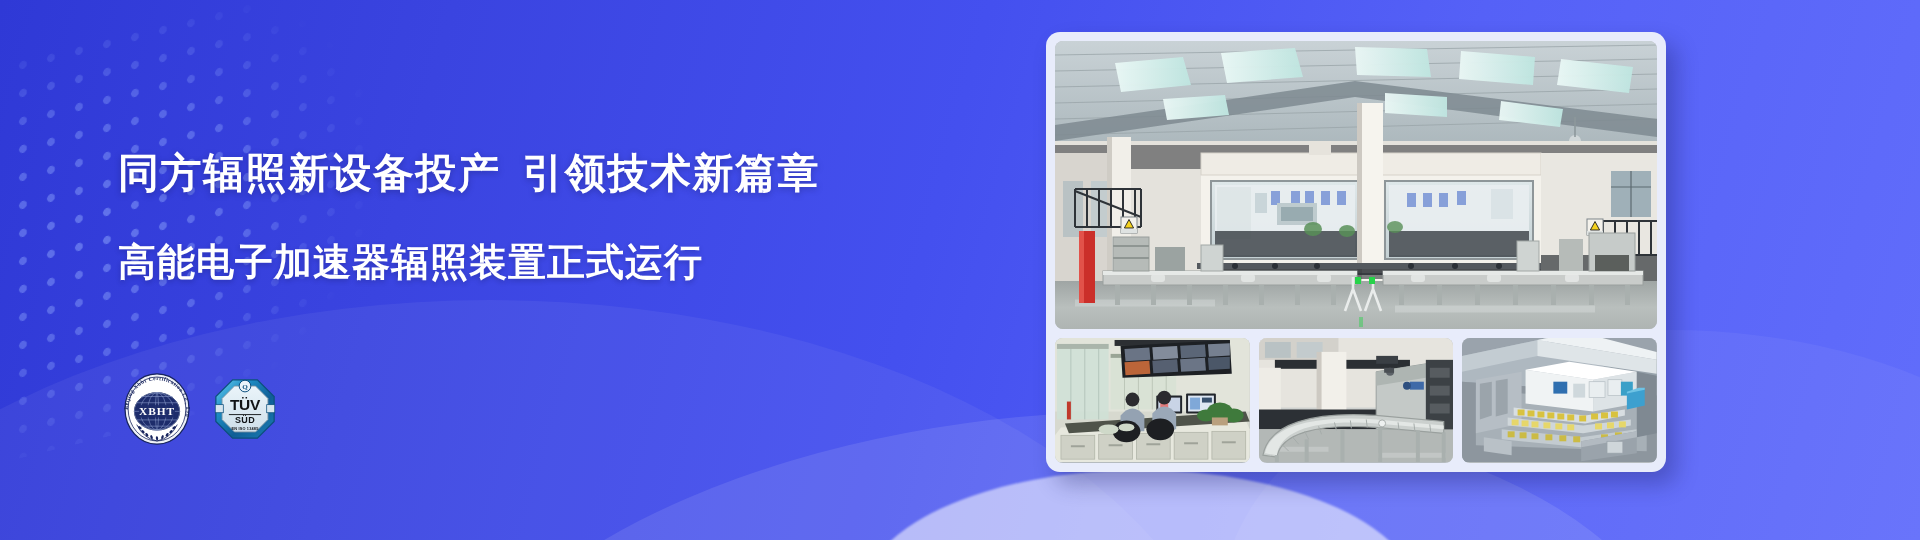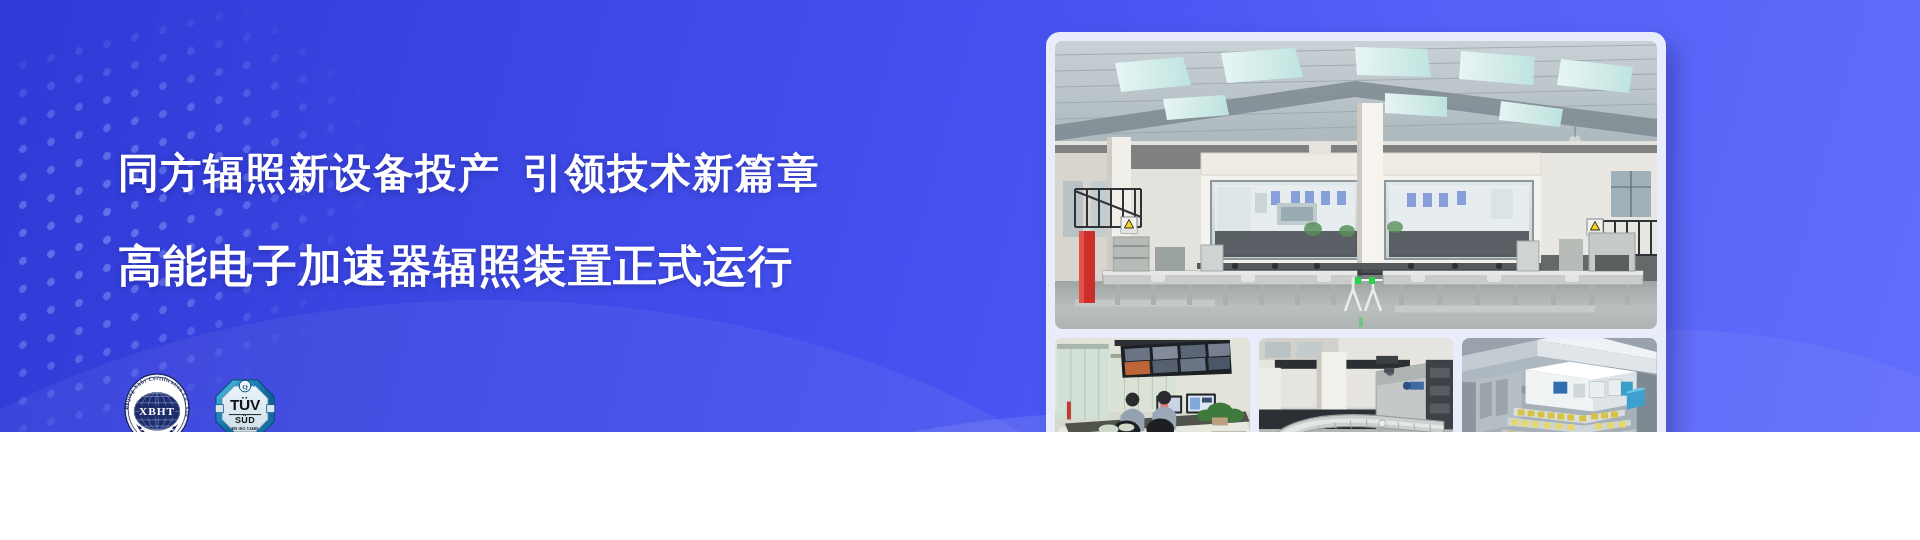--- a/index.html
+++ b/index.html
@@ -1,21 +1,21 @@
 <!DOCTYPE html>
 <html><head>
 <meta charset="utf-8">
 <style>
   html,body{margin:0;padding:0;}
   body{
     width:1920px;height:540px;overflow:hidden;
     font-family:"Liberation Sans","DejaVu Sans",sans-serif;
   }
   #banner{
-    position:relative;width:1920px;height:432px;overflow:hidden;
+    position:relative;width:1920px;height:540px;overflow:hidden;
     background:linear-gradient(105deg,#2f39d6 0%,#3a44e0 22%,#4450ef 48%,#5561f7 72%,#616dfb 100%);
   }
 
   
   .bg-layer{position:absolute;inset:0;pointer-events:none;}
 
   .dots{
     position:absolute;left:-40px;top:15px;width:470px;height:400px;
     background-image:radial-gradient(circle at 7px 7px, rgba(150,175,255,.55) 3.6px, rgba(150,175,255,0) 4.2px);
     background-size:28px 28px;
@@ -51,21 +51,21 @@
   
   .text-block{position:absolute;left:118px;top:150px;width:780px;}
   .headline{
     font-size:41px;font-weight:700;color:#ffffff;letter-spacing:1.5px;
     line-height:1.15;white-space:nowrap;
     text-shadow:0 2px 6px rgba(20,24,90,.35);
     margin:0 0 44px 0;
   }
   .headline .gap{display:inline-block;width:22px;}
   .subline{
-    font-size:44px;font-weight:700;color:#ffffff;letter-spacing:1px;
+    font-size:38px;font-weight:700;color:#ffffff;letter-spacing:1px;
     line-height:1.15;white-space:nowrap;
     text-shadow:0 2px 5px rgba(20,24,90,.3);
     margin:0;
   }
 
   
   .logos{position:absolute;left:118px;top:370px;display:flex;align-items:center;gap:18px;}
 
   .logo-xbht{position:relative;width:78px;height:78px;}
   .logo-tuv{position:relative;width:62px;height:62px;}

